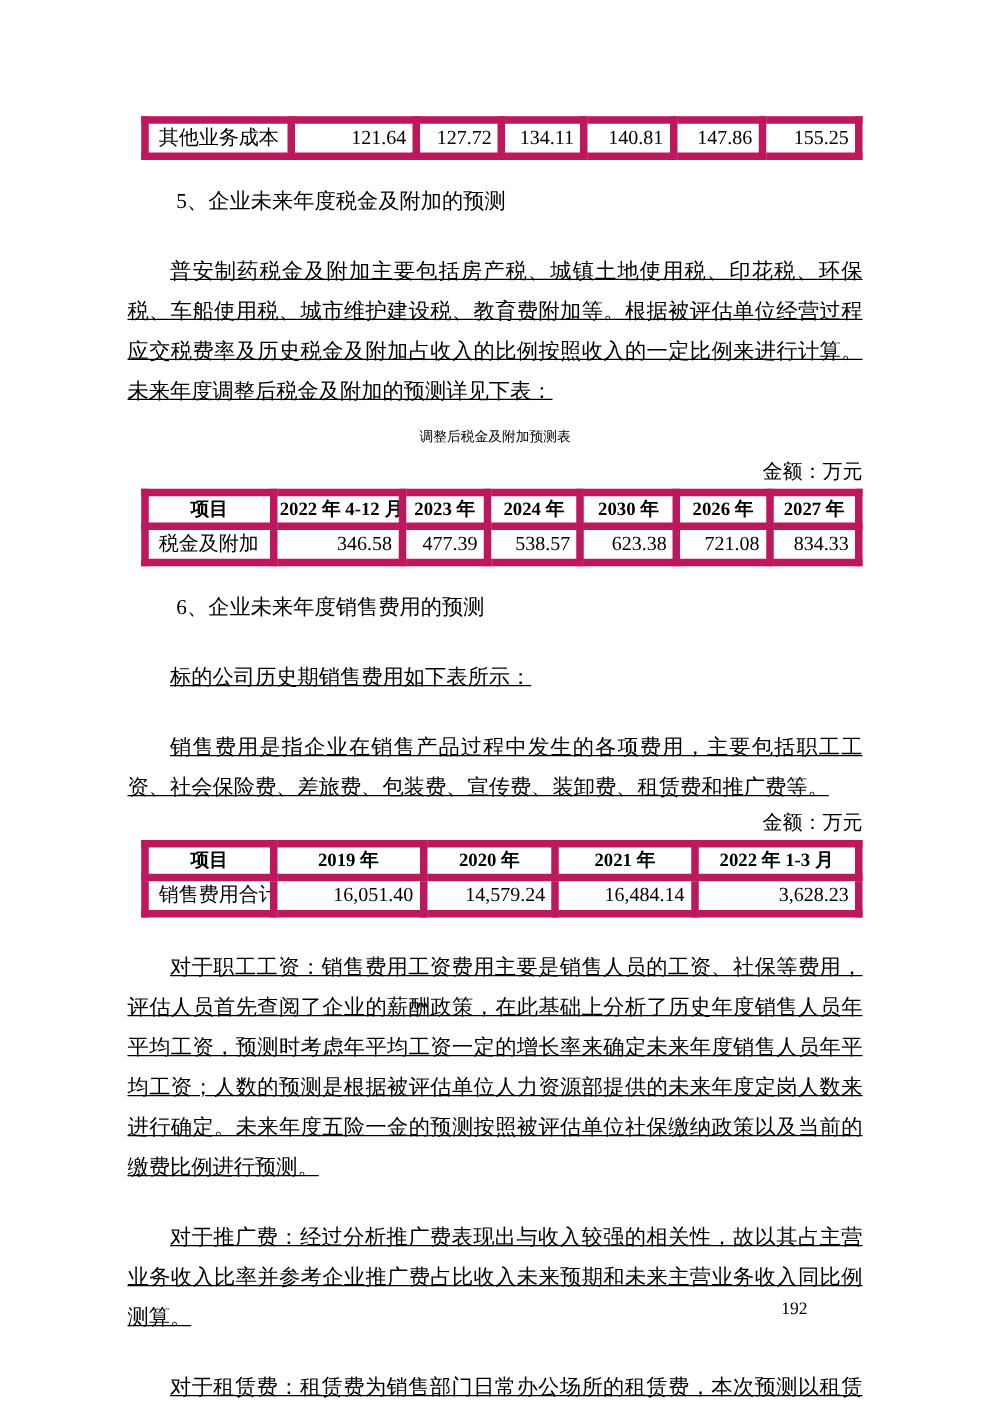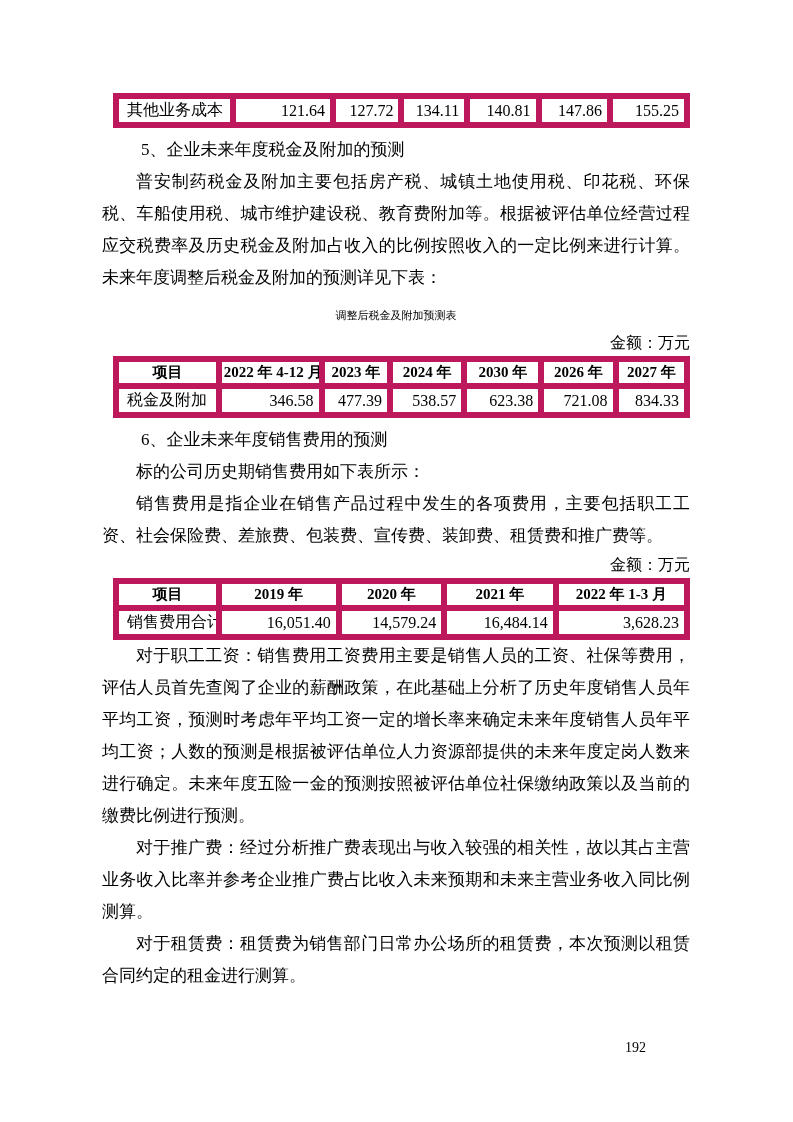--- a/index.html
+++ b/index.html
@@ -12,27 +12,28 @@
     color: #000000;
     font-family: "Liberation Serif", "DejaVu Serif", serif;
     padding: 93px 103px 0 102px;
     overflow: hidden;
   }
   p.body-para {
     font-size: 17px;
     line-height: 32px;
     text-align: justify;
     text-indent: 2em;
-    margin-top: 0;
+    margin-top: 24px;
+    text-decoration: underline;
   }
   .heading {
     font-size: 17px;
     line-height: 32px;
     text-indent: 2.3em;
-    margin-top: 6px;
+    margin-top: 17px;
   }
   .table-title {
     font-size: 11px;
     line-height: 30px;
     text-align: center;
     margin-top: 6px;
   }
   .unit-label {
     font-size: 16px;
     line-height: 26px;

